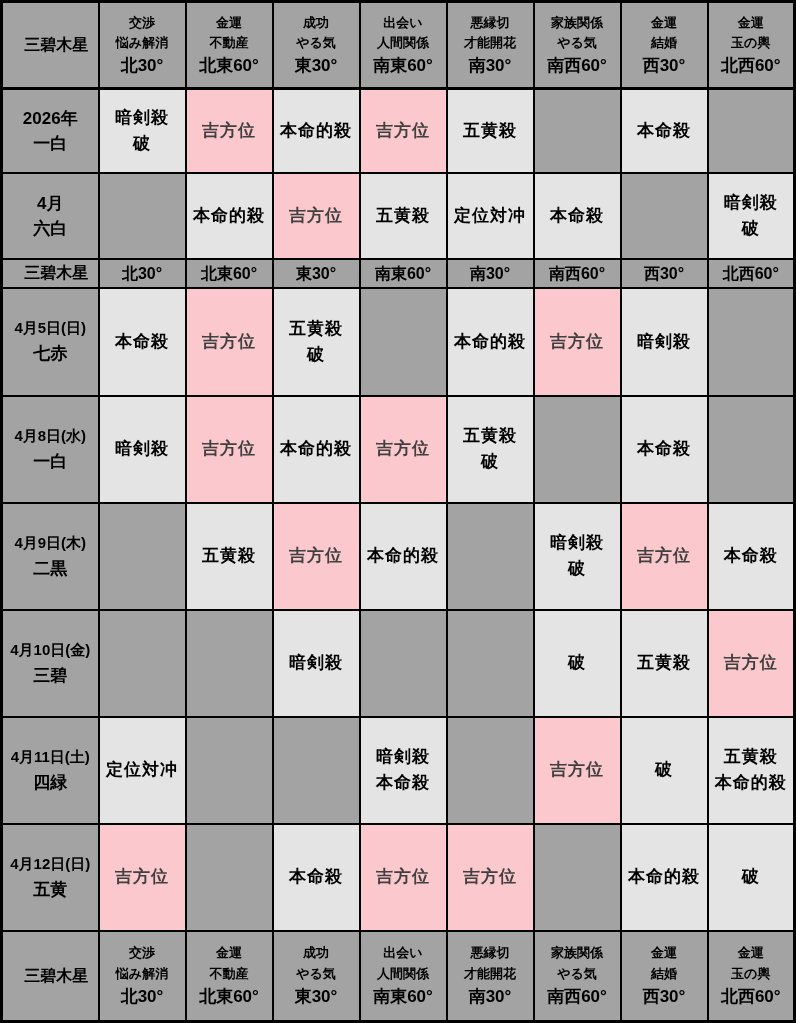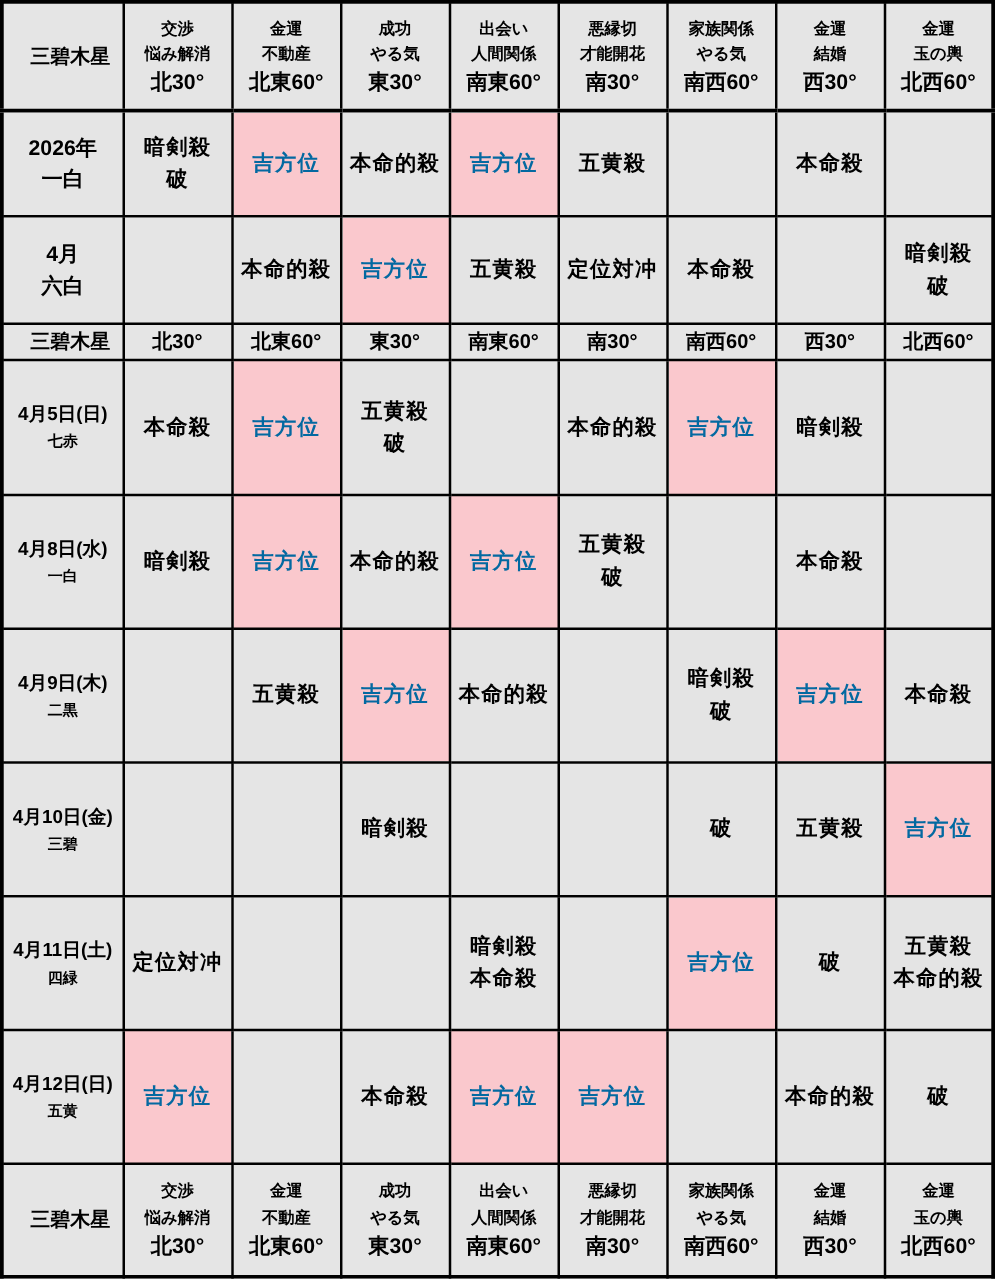--- a/index.html
+++ b/index.html
@@ -21,30 +21,30 @@
   }
   tr.row-head  { height:84px; }
   tr.row-head td { border-bottom-width:3px; }
   tr.row-year  { height:81px; }
   tr.row-month { height:83px;margin-top:25px; }
   tr.row-mid   { height:28px; }
   tr.row-day   { height:103px; }
   tr.row-foot  { height:87px; }
 
   td.bad  { background:#e4e4e4; }
-  td.good { background:#fac8cd; color:#0369a1; }
-  td.none { background:#e5e5e5; }
+  td.good { background:#fac8cd; color:#404040; }
+  td.none { background:#a3a3a3; }
 
   .fortune-line { font-size:17px; line-height:1.55; letter-spacing:1px; }
   .purpose      { font-size:13px; line-height:1.55; }
   .direction    { font-size:17px; line-height:1.4; margin-top:1px; }
   .corner-label { font-size:16px;margin-left:12px; }
   .mid-dir      { font-size:16px; line-height:1.1; }
   .row-label-1  { font-size:15px; line-height:1.6; }
-  .row-label-2  { font-size:12px; line-height:1.6; }
+  .row-label-2  { font-size:17px; line-height:1.6; }
   tr.row-year .row-label-1, tr.row-year .row-label-2,
   tr.row-month .row-label-1, tr.row-month .row-label-2 { font-size:17px; line-height:1.5; }
 </style>
 </head>
 <body>
 
 <table class="fortune">
   <colgroup>
     <col style="width:97px">
     <col span="8">

